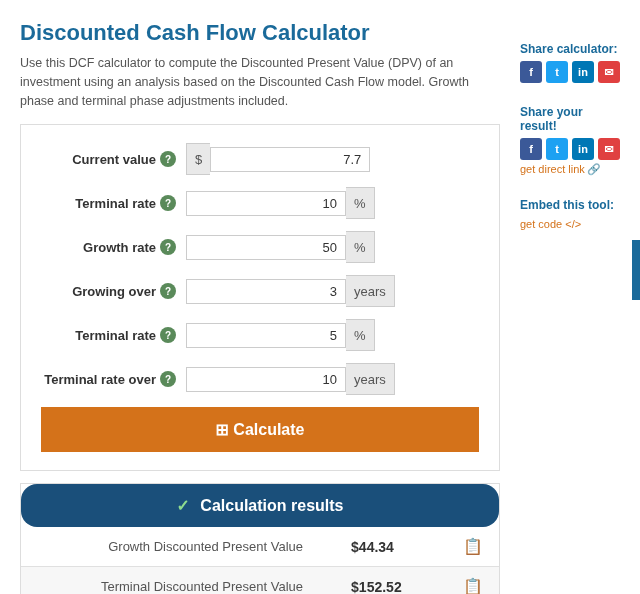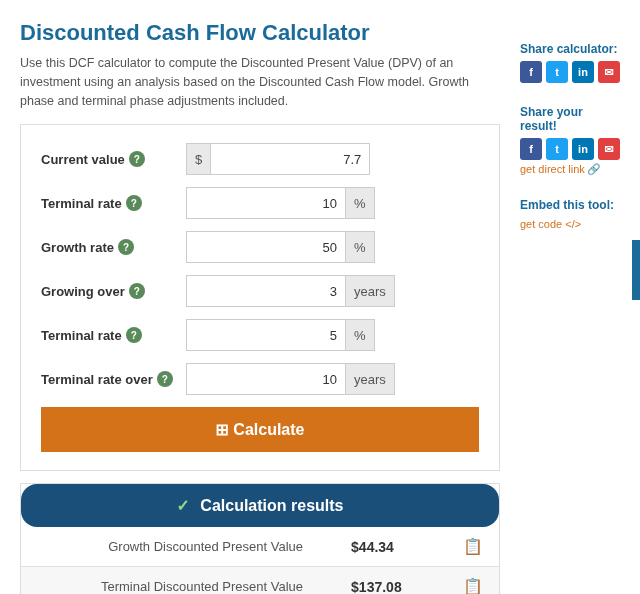--- a/index.html
+++ b/index.html
@@ -50,20 +50,21 @@
     }
     .form-label {
       width: 145px;
       text-align: right;
       font-weight: bold;
       font-size: 13px;
       padding-right: 10px;
       color: #333;
       display: flex;
       align-items: center;
+      justify-content: flex-end;
       gap: 4px;
     }
     .help-icon {
       display: inline-flex;
       align-items: center;
       justify-content: center;
       width: 16px;
       height: 16px;
       background: #5a8a5a;
       color: #fff;
@@ -91,21 +92,21 @@
     .input-prefix {
       border-right: none;
     }
     .input-suffix {
       border-left: none;
     }
     .form-input {
       border: 1px solid #ccc;
       padding: 5px 8px;
       font-size: 13px;
-      height: 32px;
+      height: 25px;
       width: 160px;
       text-align: right;
       outline: none;
       color: #333;
     }
     .calc-button {
       display: block;
       width: 100%;
       padding: 13px;
       background: #d4721a;
@@ -306,21 +307,21 @@
           <span class="check">✓</span>
           <span>Calculation results</span>
         </div>
         <div class="result-row">
           <span class="result-label">Growth Discounted Present Value</span>
           <span class="result-value">$44.34</span>
           <span class="copy-icon">📋</span>
         </div>
         <div class="result-row">
           <span class="result-label">Terminal Discounted Present Value</span>
-          <span class="result-value">$137.08</span>
+          <span class="result-value">$152.52</span>
           <span class="copy-icon">📋</span>
         </div>
 
       </div>
     </div>
 
     <div class="sidebar">
       <div class="share-section">
         <div class="share-title">Share calculator:</div>
         <div class="social-icons">

